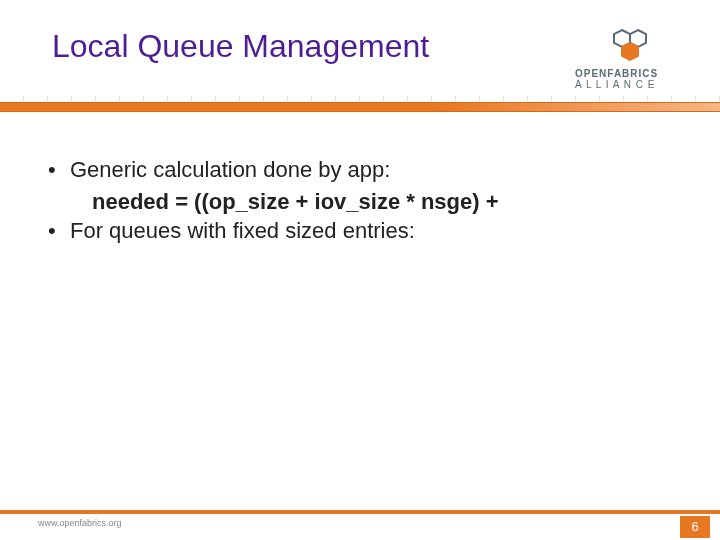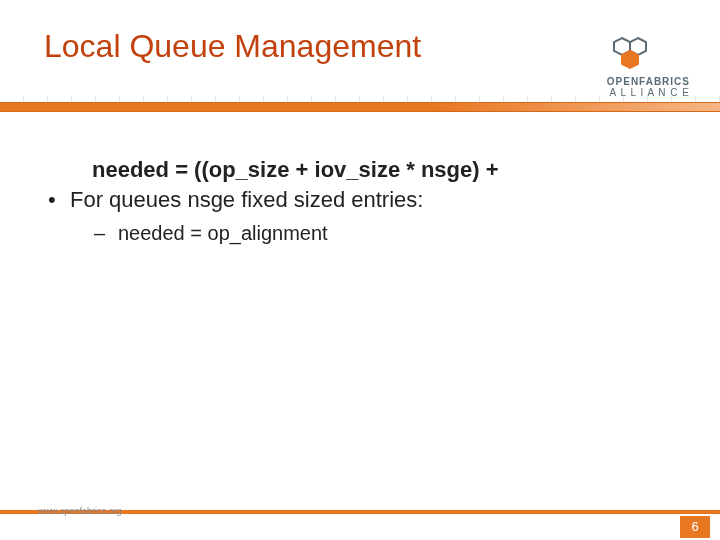--- a/index.html
+++ b/index.html
@@ -7,31 +7,31 @@
   .slide {
     position: relative;
     width: 720px;
     height: 540px;
     background: #fff;
     overflow: hidden;
   }
   .title {
     position: absolute;
     top: 28px;
-    left: 44px;
+    left: 52px;
     font-size: 32px;
     font-weight: 400;
-    color: #c2410c;
+    color: #4c1d95;
   }
   .logo {
     position: absolute;
-    top: 34px;
+    top: 26px;
     right: 30px;
     width: 115px;
-    text-align: right;
+    text-align: left;
   }
   .logo-hexes {
     display: flex;
     justify-content: center;
     align-items: center;
     height: 40px;
     position: relative;
   }
   .logo-text {
     font-size: 10px;
@@ -96,21 +96,21 @@
     position: absolute;
     left: 0;
     bottom: 26px;
     width: 720px;
     height: 4px;
     background: #e87722;
   }
   .footer-url {
     position: absolute;
     left: 38px;
-    bottom: 24px;
+    bottom: 12px;
     font-size: 9px;
     color: #888;
     margin-top: 44px;
   }
   .footer-page {
     position: absolute;
     right: 10px;
     bottom: 2px;
     width: 30px;
     height: 22px;
@@ -174,22 +174,22 @@
         <span></span>
         <span></span>
         <span></span>
         <span></span>
         <span></span>
     </div>
     <div class="divider-orange"></div>
   </div>
 
   <div class="content">
+    <div class="b1">Generic calculation done by app:</div>
     <div class="b1-sub">needed = ((op_size + iov_size * nsge) +</div>
-    <div class="b1">For queues nsge fixed sized entries:</div>
-    <div class="b2">needed = op_alignment</div>
+    <div class="b1">For queues with fixed sized entries:</div>
   </div>
 
   <div class="footer-bar"></div>
   <div class="footer-url">www.openfabrics.org</div>
   <div class="footer-page">6</div>
 
 </div>
 
 </body></html>

